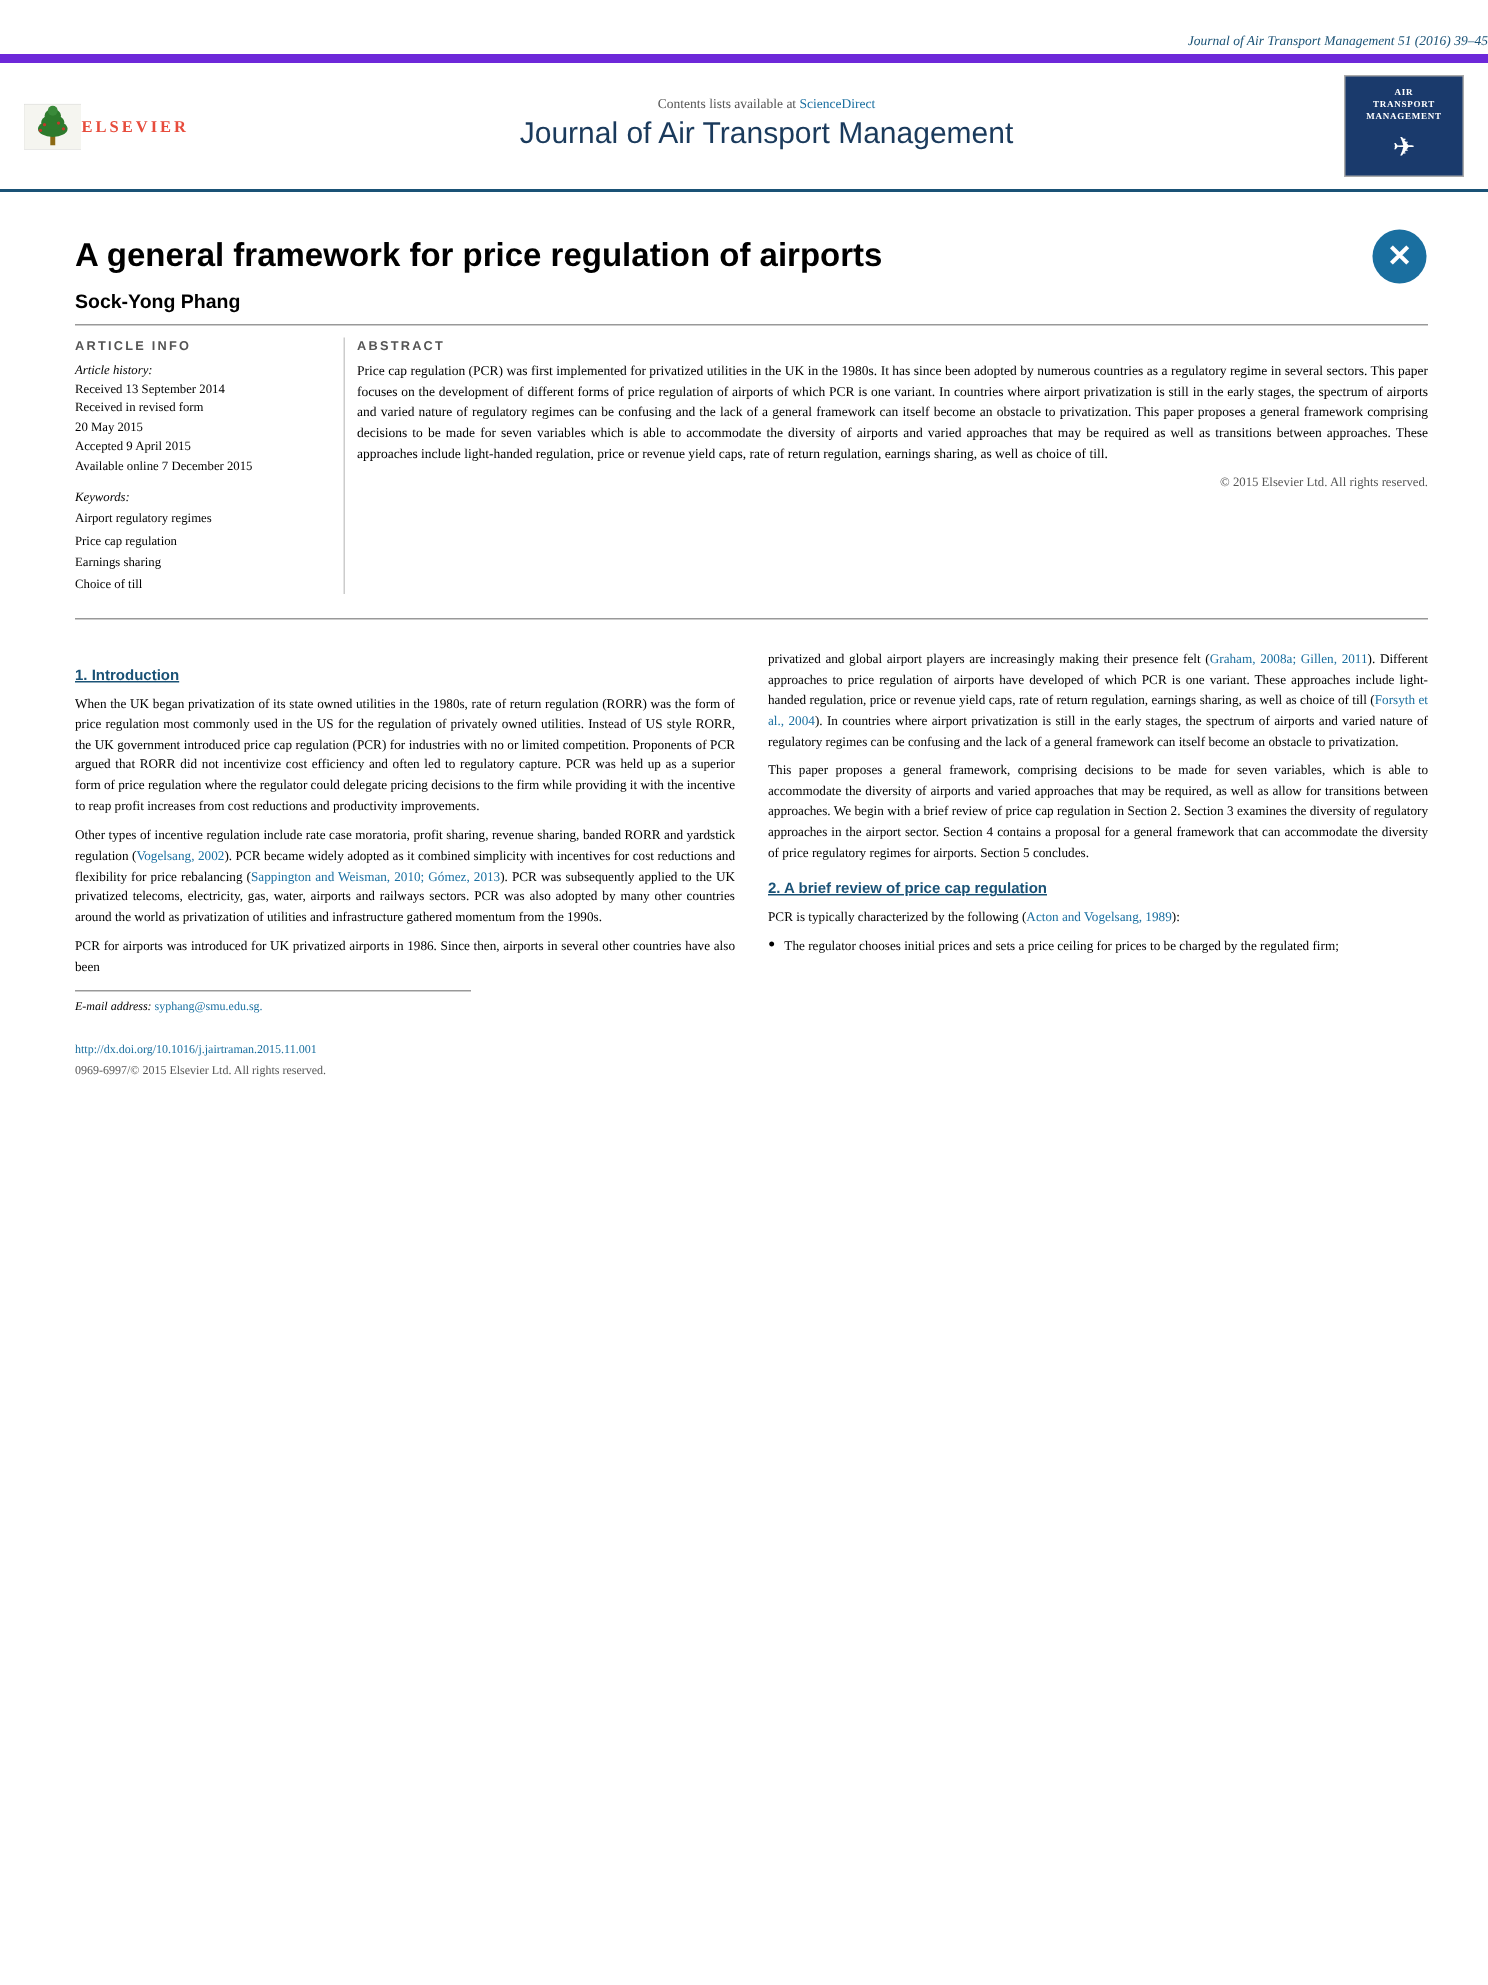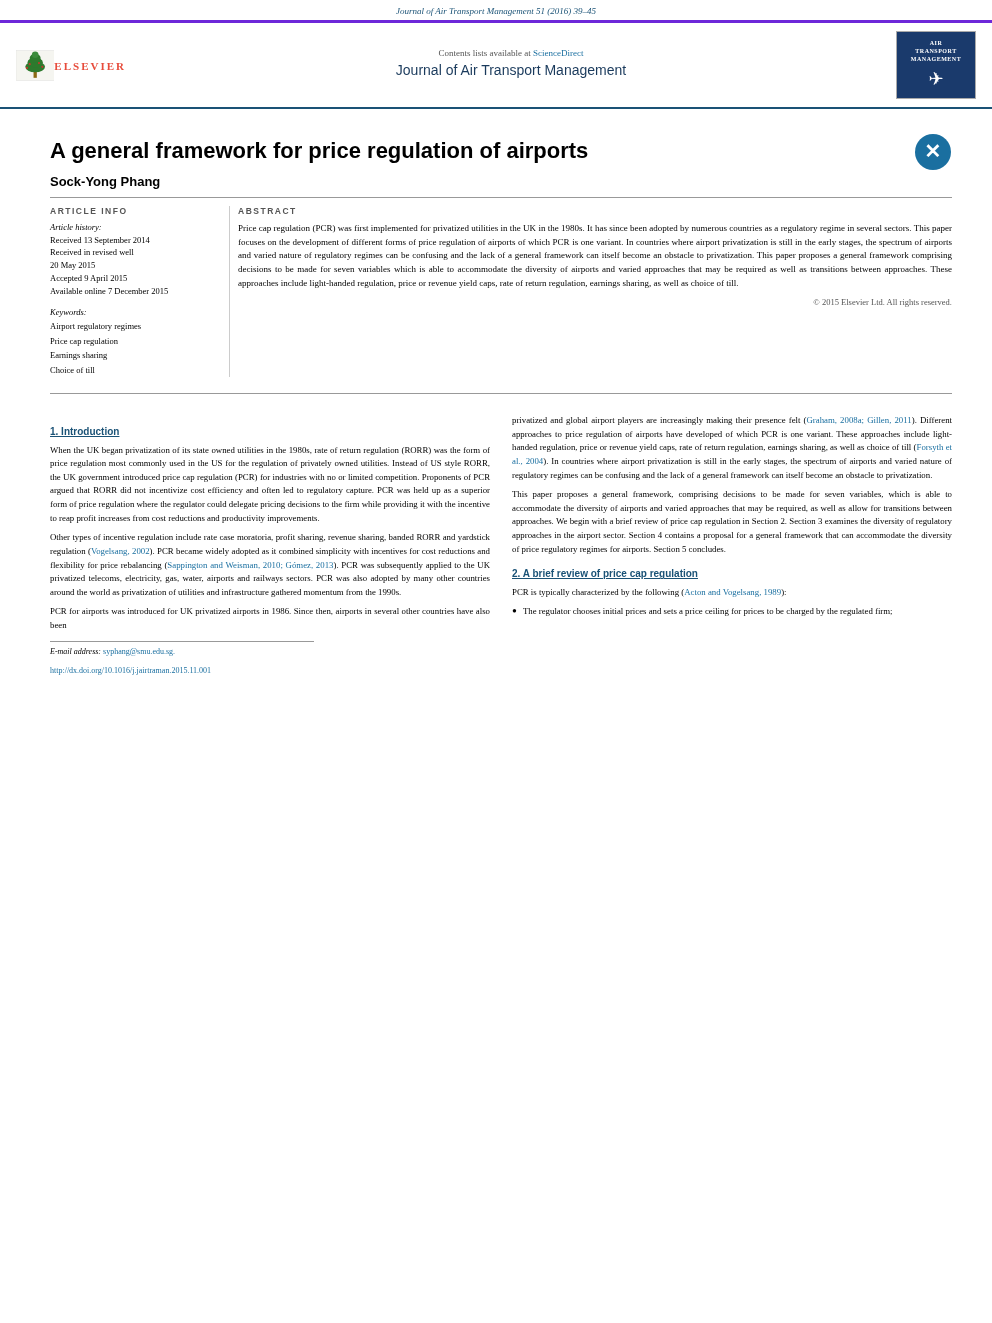--- a/index.html
+++ b/index.html
@@ -7,26 +7,26 @@
       background: #fff;
       font-family: 'Times New Roman', Times, serif;
       font-size: 10px;
       color: #000;
       width: 992px;
       min-height: 1323px;
     }
 
     
     .top-bar {
-      text-align: center;
-      padding: 6px 0 4px;
+      text-align: right;
+      padding: 22px 0 4px;
       font-size: 9px;
       color: #1a5276;
       font-style: italic;
-      border-bottom: 3px solid #6d28d9;
+      border-bottom: 6px solid #6d28d9;
     }
 
     
     .journal-header {
       display: flex;
       align-items: center;
       padding: 8px 16px;
       border-bottom: 2px solid #1a5276;
       background: #fff;
     }
@@ -52,21 +52,21 @@
       flex: 1;
       text-align: center;
     }
     .sciencedirect-line {
       font-size: 9px;
       color: #555;
       margin-bottom: 4px;
     }
     .sciencedirect-line a { color: #1a6fa0; text-decoration: none; }
     .journal-main-title {
-      font-size: 14px;
+      font-size: 20px;
       font-weight: normal;
       color: #1a3a5c;
       margin-bottom: 4px;
       font-family: Arial, sans-serif;
     }
     .journal-homepage-line {
       font-size: 9px;
       color: #555;
     }
     .journal-homepage-line a { color: #1a6fa0; text-decoration: none; }
@@ -250,21 +250,21 @@
       font-size: 8px;
       color: #000;
       line-height: 1.5;
     }
 
     .footnote-text a { color: #1a6fa0; text-decoration: none; }
 
     .doi-text {
       font-size: 8px;
       color: #1a6fa0;
-      margin-top: 7px;
+      margin-top: 17px;
     }
     .doi-text a { color: #1a6fa0; text-decoration: none; }
 
     .issn-text {
       font-size: 8px;
       color: #555;
       margin-top: 2px;
     }
 
     
@@ -342,21 +342,21 @@
 
   <hr class="article-divider">
 
   <div class="info-abstract">
 
     <div class="article-info">
       <div class="info-section-title">ARTICLE INFO</div>
 
       <div class="info-label">Article history:</div>
       <div class="info-text">Received 13 September 2014</div>
-      <div class="info-text">Received in revised well</div>
+      <div class="info-text">Received in revised form</div>
       <div class="info-text">20 May 2015</div>
       <div class="info-text">Accepted 9 April 2015</div>
       <div class="info-text">Available online 7 December 2015</div>
 
       <div class="keywords-section">
         <div class="info-label">Keywords:</div>
         <div class="keyword-item">Airport regulatory regimes</div>
         <div class="keyword-item">Price cap regulation</div>
         <div class="keyword-item">Earnings sharing</div>
         <div class="keyword-item">Choice of till</div>
@@ -384,20 +384,21 @@
 
       <p>PCR for airports was introduced for UK privatized airports in 1986. Since then, airports in several other countries have also been</p>
 
       <hr class="footnote-divider">
       <div class="footnote-text">
         <em>E-mail address:</em> <a>syphang@smu.edu.sg.</a>
       </div>
       <div class="doi-text">
         <a>http://dx.doi.org/10.1016/j.jairtraman.2015.11.001</a>
       </div>
+      <div class="issn-text">0969-6997/© 2015 Elsevier Ltd. All rights reserved.</div>
     </div>
 
     <div class="body-col">
       <p>privatized and global airport players are increasingly making their presence felt (<a>Graham, 2008a; Gillen, 2011</a>). Different approaches to price regulation of airports have developed of which PCR is one variant. These approaches include light-handed regulation, price or revenue yield caps, rate of return regulation, earnings sharing, as well as choice of till (<a>Forsyth et al., 2004</a>). In countries where airport privatization is still in the early stages, the spectrum of airports and varied nature of regulatory regimes can be confusing and the lack of a general framework can itself become an obstacle to privatization.</p>
 
       <p>This paper proposes a general framework, comprising decisions to be made for seven variables, which is able to accommodate the diversity of airports and varied approaches that may be required, as well as allow for transitions between approaches. We begin with a brief review of price cap regulation in Section 2. Section 3 examines the diversity of regulatory approaches in the airport sector. Section 4 contains a proposal for a general framework that can accommodate the diversity of price regulatory regimes for airports. Section 5 concludes.</p>
 
       <div class="section-heading">2.  A brief review of price cap regulation</div>
 
       <p>PCR is typically characterized by the following (<a>Acton and Vogelsang, 1989</a>):</p>

